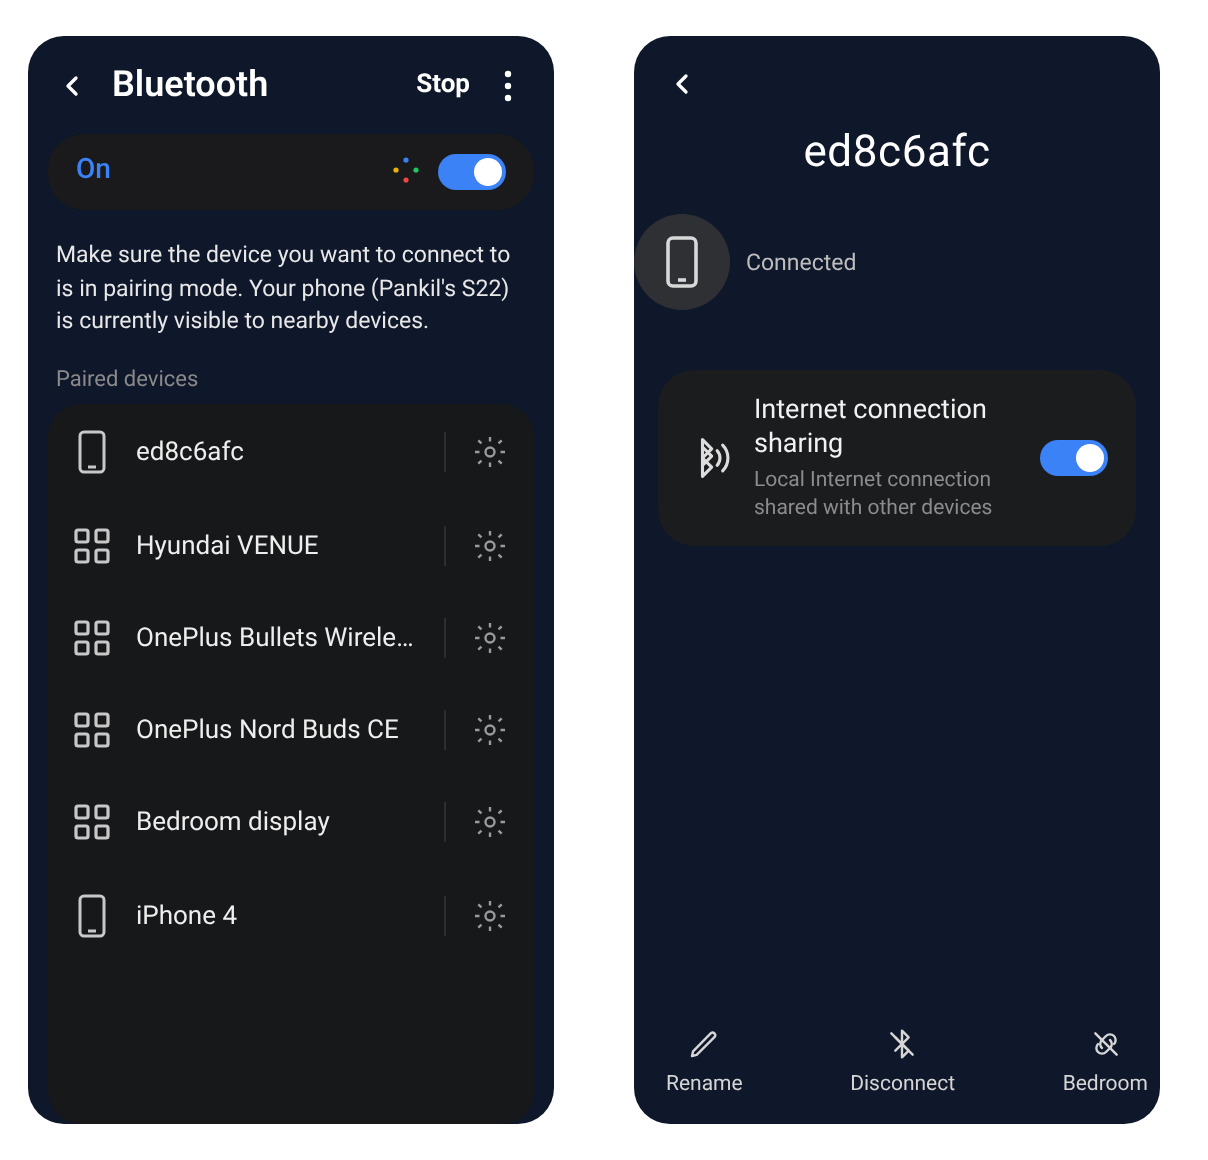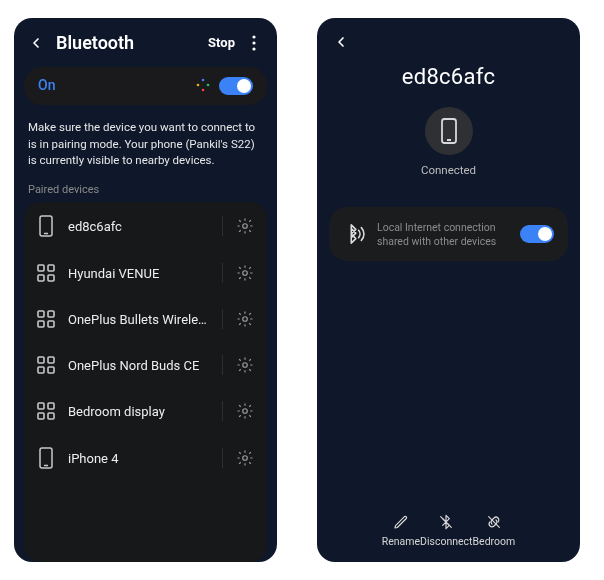--- a/index.html
+++ b/index.html
@@ -85,21 +85,21 @@
 
   
   .r-hdr { padding: 16px 16px 6px 16px; }
   .r-title {
     text-align:center;
     font-size: 22px;
     font-weight: 400;
     padding: 8px 0 18px 0;
     letter-spacing: 0.3px;
   }
-  .r-avatar-wrap { display:flex; flex-direction:column; align-items:center; gap:8px; }
+  .r-avatar-wrap { display:flex; flex-direction:row; align-items:center; gap:8px; }
   .r-avatar {
     width: 48px; height: 48px; border-radius: 50%;
     background: #2f3033;
     display:flex; align-items:center; justify-content:center;
   }
   .r-status { font-size: 11.5px; color: #bdbdbd; }
 
   .r-card {
     margin: 30px 12px 0 12px;
     background: #1b1c1e;
@@ -108,22 +108,22 @@
     display:flex;
     align-items:center;
     gap: 12px;
   }
   .r-card .bicon { width:22px; display:flex; justify-content:center; color:#ddd; }
   .r-card .text { flex:1; }
   .r-card .t1 { font-size: 13.5px; color:#f2f2f2; line-height:1.25; }
   .r-card .t2 { font-size: 10.5px; color:#8c8c8c; line-height:1.35; margin-top:2px; }
 
   .r-bottom {
-    position:absolute; bottom: 8px; left:0; right:0;
-    display:flex; justify-content:center;
+    position:absolute; bottom: 8px; left:10px; right:0;
+    display:flex; justify-content:space-between;
     padding: 6px 6px;
   }
   .r-bottom .act { display:flex; flex-direction:column; align-items:center; gap:4px; color:#d6d6d6; }
   .r-bottom .act .aicon { height:18px; display:flex; align-items:center; }
   .r-bottom .act .albl { font-size: 10.5px; }
 
   svg { display:block; }
 </style>
 </head>
 <body>
@@ -296,20 +296,21 @@
 
   <div class="r-card">
     <span class="bicon">
       <svg width="22" height="22" viewBox="0 0 24 24" fill="none" stroke="#ddd" stroke-width="1.7" stroke-linecap="round" stroke-linejoin="round">
         <path d="M9 6 l5 5 -5 5 M9 2 v20 M9 2 l5 5 -5 5 M9 22 l5 -5 -5 -5"></path>
         <path d="M17 8 a6 6 0 0 1 0 8"></path>
         <path d="M20 5 a10 10 0 0 1 0 14"></path>
       </svg>
     </span>
     <div class="text">
+      <div class="t1">Internet connection sharing</div>
       <div class="t2">Local Internet connection shared with other devices</div>
     </div>
     <span class="switch"></span>
   </div>
 
   <div class="r-bottom">
     <div class="act">
       <span class="aicon">
         <svg width="16" height="16" viewBox="0 0 24 24" fill="none" stroke="#d6d6d6" stroke-width="1.8" stroke-linecap="round" stroke-linejoin="round">
             <path d="M3 21 l3.5 -0.8 L20 6.7 a2 2 0 0 0 -2.8 -2.8 L3.8 17.5 Z"></path>

